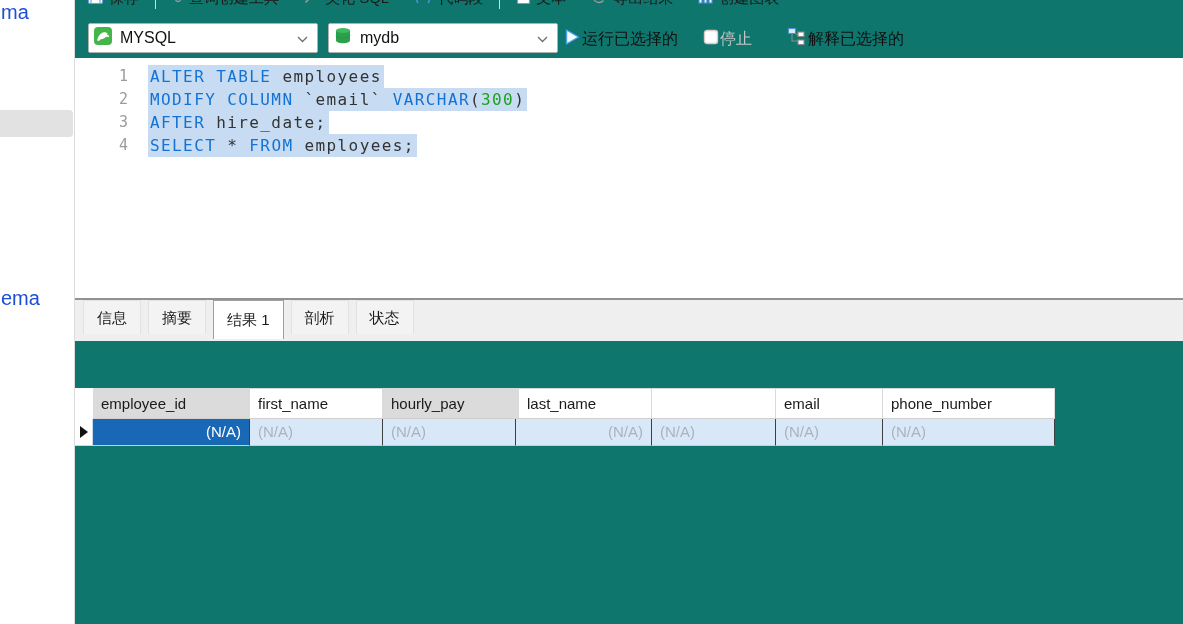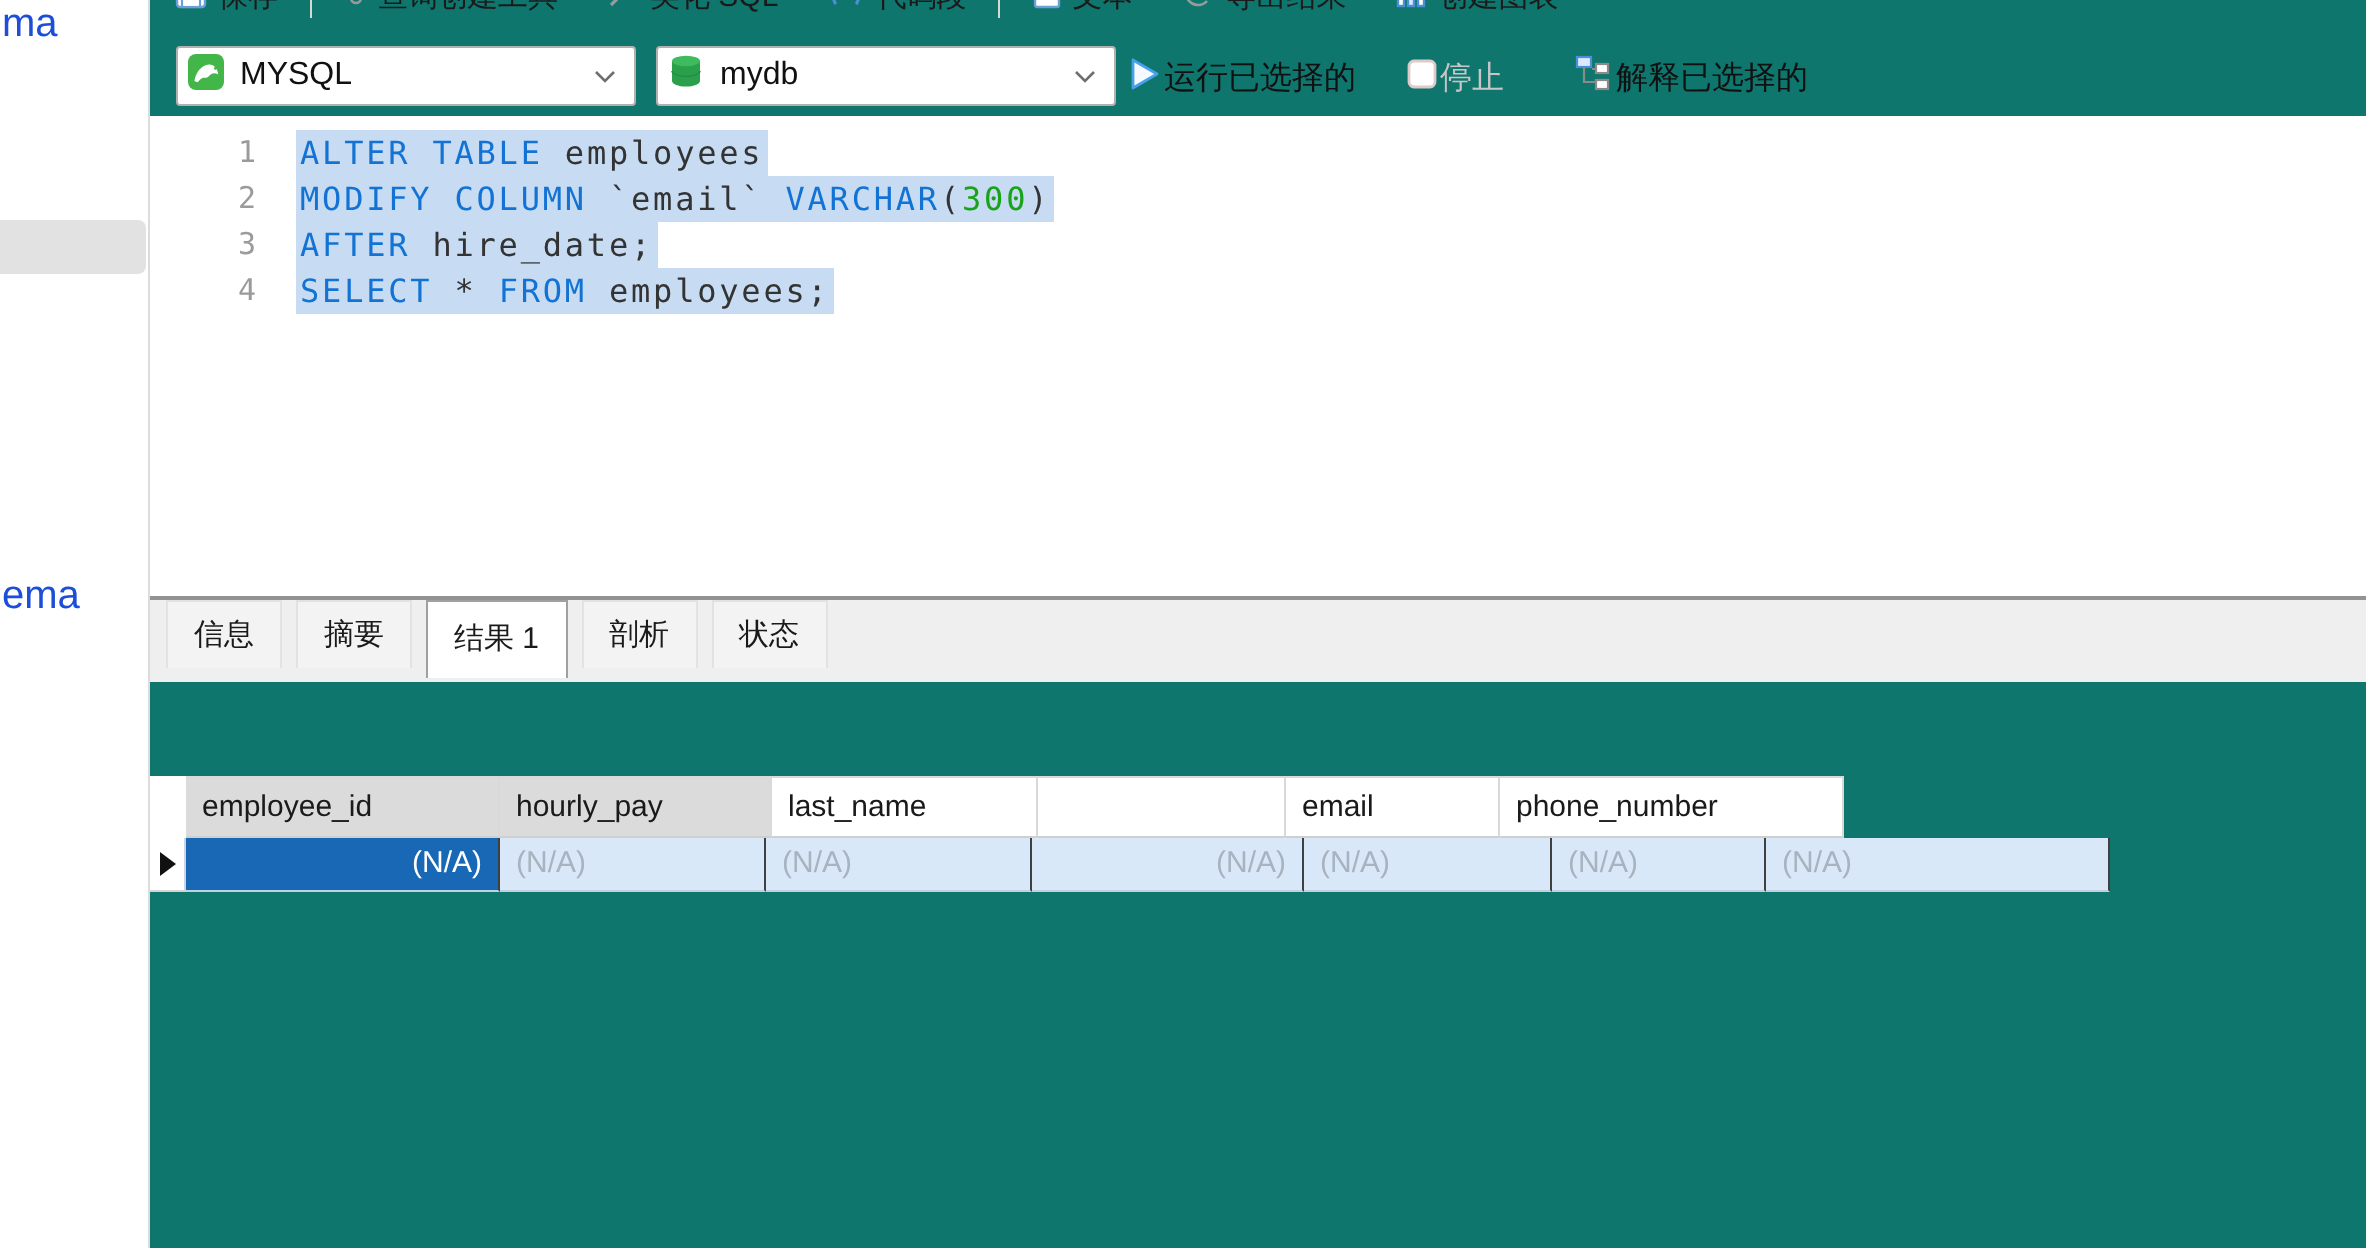--- a/index.html
+++ b/index.html
@@ -218,20 +218,21 @@
       <div class="tab">摘要</div>
       <div class="tab active">结果 1</div>
       <div class="tab">剖析</div>
       <div class="tab">状态</div>
     </div>
 
   <div class="grid">
     <div class="g-head">
         <div class="g-hcell selcol" style="width: 18px;"></div>
         <div class="g-hcell gray" style="width: 157px;">employee_id</div>
+        <div class="g-hcell" style="width: 133px;">first_name</div>
         <div class="g-hcell gray" style="width: 136px;">hourly_pay</div>
         <div class="g-hcell" style="width: 133px;">last_name</div>
         <div class="g-hcell" style="width: 124px;"></div>
         <div class="g-hcell" style="width: 107px;">email</div>
         <div class="g-hcell" style="width: 172px;">phone_number</div>
       </div>
     <div class="g-row">
         <div class="g-cell selcol" style="width: 18px;">
           <div class="marker"></div>
         </div>

